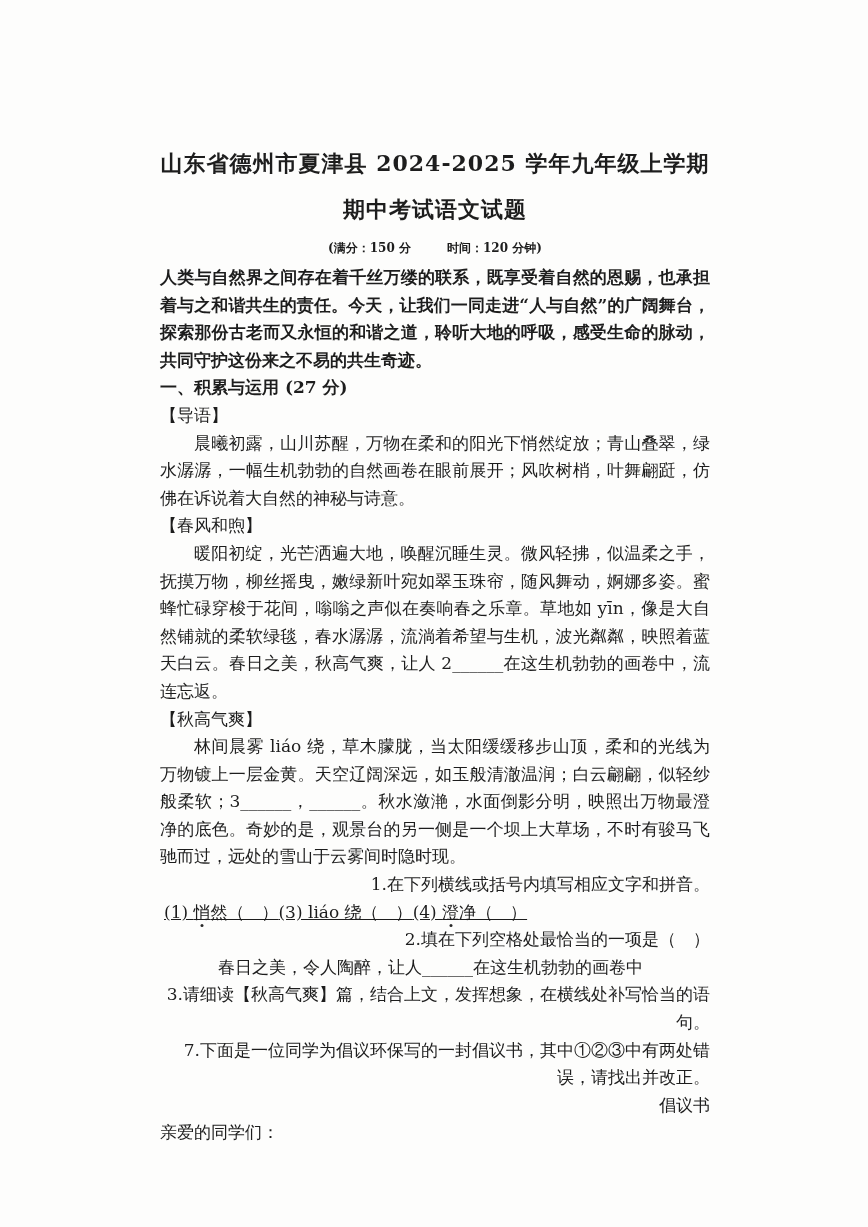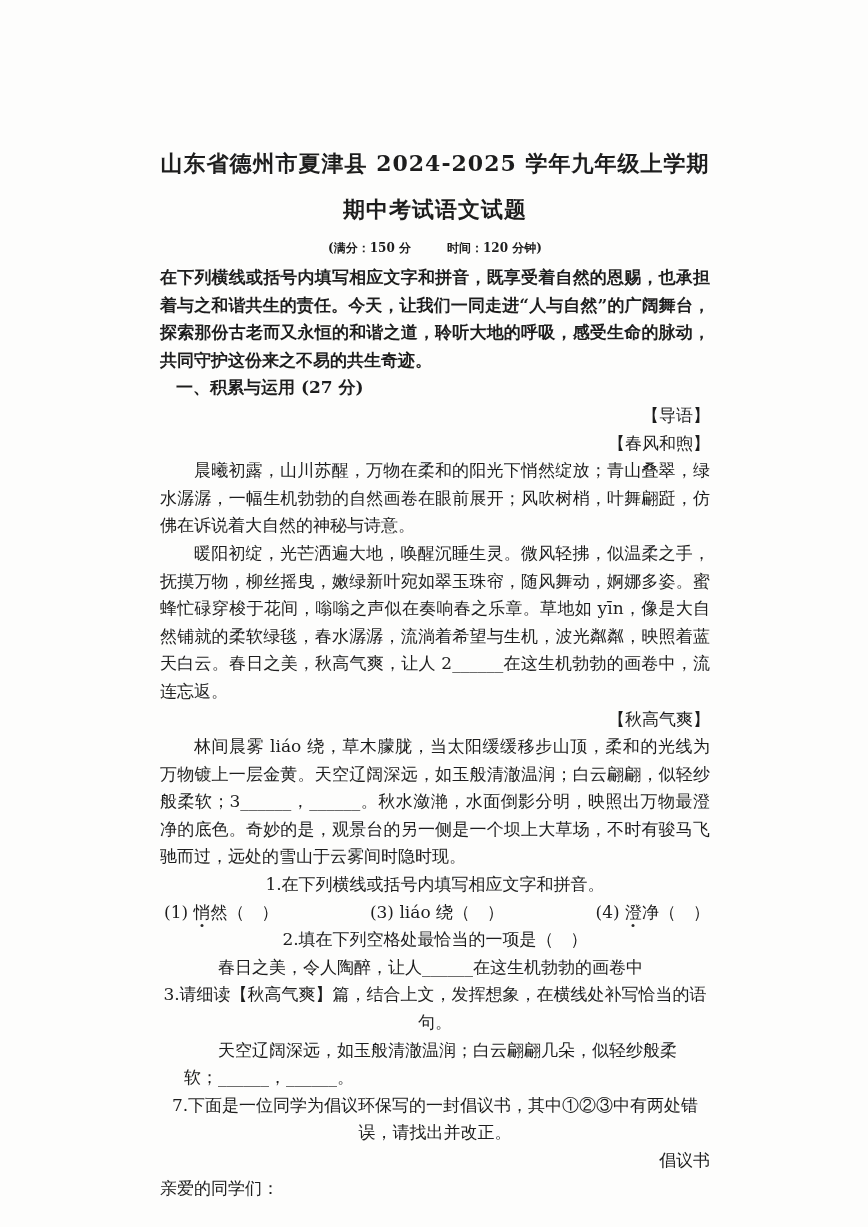--- a/index.html
+++ b/index.html
@@ -36,37 +36,36 @@
     font-weight: bold;
     font-size: 12px;
     line-height: 32px;
   }
   .lead {
     font-weight: bold;
     text-align: justify;
   }
   .section {
     font-weight: bold;
-    margin-left: 16px;
   }
   .bracket {
-    text-align: right;
+    text-align: left;
   }
   .para {
     text-indent: 2em;
     text-align: justify;
   }
-  .question { text-align: center; }
+  .question { text-align: right; }
   .quote { text-indent: 2em; margin-left: 24px; }
   .plain { text-align: left; }
   .center-line { text-align: right; }
   .pinyin-row {
     display: flex;
-    justify-content: space-between;
     padding-left: 4px;
+    text-decoration: underline;
   }
   .pinyin-row .cell { white-space: nowrap; }
   .options-row { display: flex; }
   .options-row .cell { width: 162px; white-space: nowrap; }
   .options-row .cell:last-child { width: auto; flex: 1; }
   .emph { position: relative; }
   .emph::after {
     content: "";
     position: absolute;
     left: 50%;
@@ -78,34 +77,33 @@
     background: #2a2a2a;
   }
 </style>
 </head>
 <body>
 
 <div class="sheet">
     <div class="blk title">山东省德州市夏津县 2024-2025 学年九年级上学期</div>
     <div class="blk title">期中考试语文试题</div>
     <div class="blk meta">(满分：150 分　　　时间：120 分钟)</div>
-    <div class="blk lead">在下列横线或括号内填写相应文字和拼音，既享受着自然的恩赐，也承担着与之和谐共生的责任。今天，让我们一同走进“人与自然”的广阔舞台，探索那份古老而又永恒的和谐之道，聆听大地的呼吸，感受生命的脉动，共同守护这份来之不易的共生奇迹。</div>
+    <div class="blk lead">人类与自然界之间存在着千丝万缕的联系，既享受着自然的恩赐，也承担着与之和谐共生的责任。今天，让我们一同走进“人与自然”的广阔舞台，探索那份古老而又永恒的和谐之道，聆听大地的呼吸，感受生命的脉动，共同守护这份来之不易的共生奇迹。</div>
     <div class="blk section">一、积累与运用  (27 分)</div>
     <div class="blk bracket">【导语】</div>
+    <div class="blk para">晨曦初露，山川苏醒，万物在柔和的阳光下悄然绽放；青山叠翠，绿水潺潺，一幅生机勃勃的自然画卷在眼前展开；风吹树梢，叶舞翩跹，仿佛在诉说着大自然的神秘与诗意。</div>
     <div class="blk bracket">【春风和煦】</div>
-    <div class="blk para">晨曦初露，山川苏醒，万物在柔和的阳光下悄然绽放；青山叠翠，绿水潺潺，一幅生机勃勃的自然画卷在眼前展开；风吹树梢，叶舞翩跹，仿佛在诉说着大自然的神秘与诗意。</div>
     <div class="blk para">暖阳初绽，光芒洒遍大地，唤醒沉睡生灵。微风轻拂，似温柔之手，抚摸万物，柳丝摇曳，嫩绿新叶宛如翠玉珠帘，随风舞动，婀娜多姿。蜜蜂忙碌穿梭于花间，嗡嗡之声似在奏响春之乐章。草地如 yīn，像是大自然铺就的柔软绿毯，春水潺潺，流淌着希望与生机，波光粼粼，映照着蓝天白云。春日之美，秋高气爽，让人 2______在这生机勃勃的画卷中，流连忘返。</div>
     <div class="blk bracket">【秋高气爽】</div>
     <div class="blk para">林间晨雾 liáo 绕，草木朦胧，当太阳缓缓移步山顶，柔和的光线为万物镀上一层金黄。天空辽阔深远，如玉般清澈温润；白云翩翩，似轻纱般柔软；3______，______。秋水潋滟，水面倒影分明，映照出万物最澄净的底色。奇妙的是，观景台的另一侧是一个坝上大草场，不时有骏马飞驰而过，远处的雪山于云雾间时隐时现。</div>
     <div class="blk question">1.在下列横线或括号内填写相应文字和拼音。</div>
     <div class="blk pinyin-row">
       <span class="cell">(1) <span class="emph">悄</span>然（　）</span>
       <span class="cell">(3) liáo 绕（　）</span>
       <span class="cell">(4) <span class="emph">澄</span>净（　）</span>
     </div>
     <div class="blk question">2.填在下列空格处最恰当的一项是（　）</div>
     <div class="blk quote">春日之美，令人陶醉，让人______在这生机勃勃的画卷中</div>
     <div class="blk question">3.请细读【秋高气爽】篇，结合上文，发挥想象，在横线处补写恰当的语句。</div>
-    <div class="blk quote">天空辽阔深远，如玉般清澈温润；白云翩翩几朵，似轻纱般柔软；______，______。</div>
     <div class="blk question">7.下面是一位同学为倡议环保写的一封倡议书，其中①②③中有两处错误，请找出并改正。</div>
     <div class="blk center-line">倡议书</div>
     <div class="blk plain">亲爱的同学们：</div>
   </div>
 
 </body></html>

